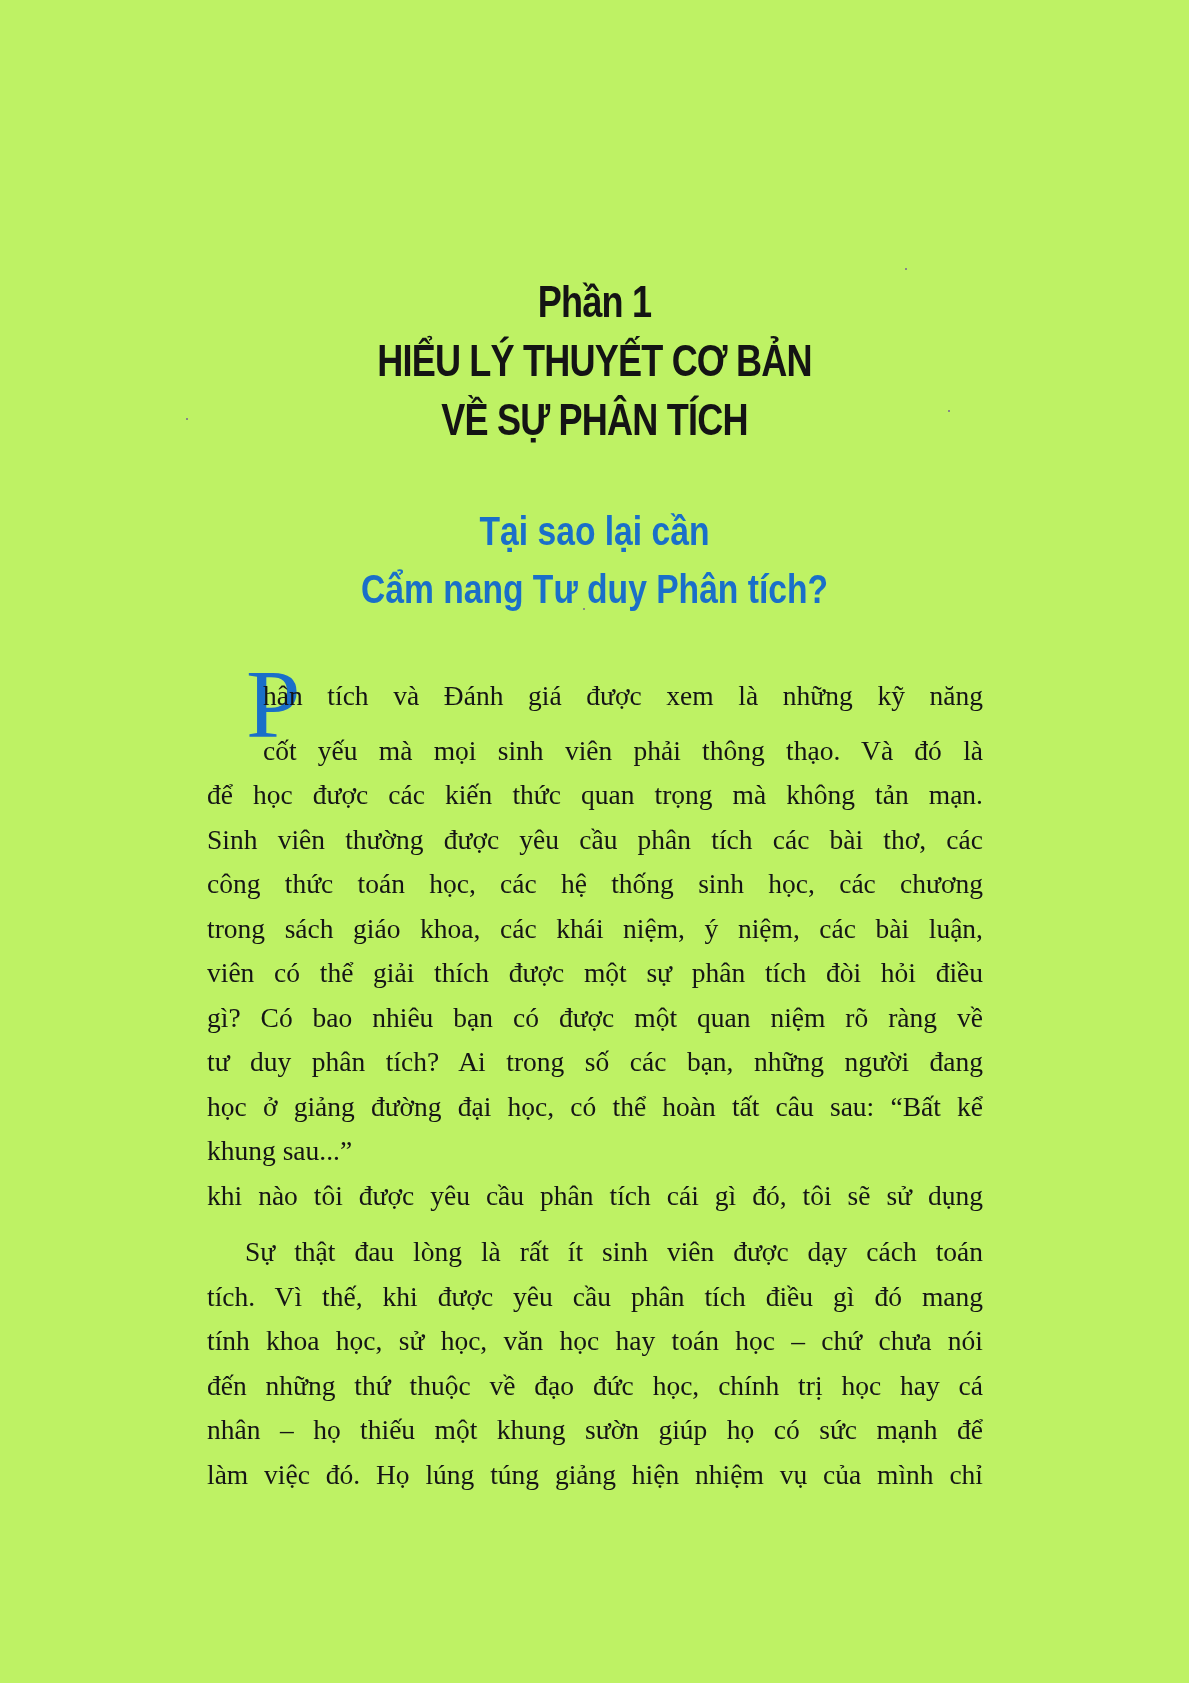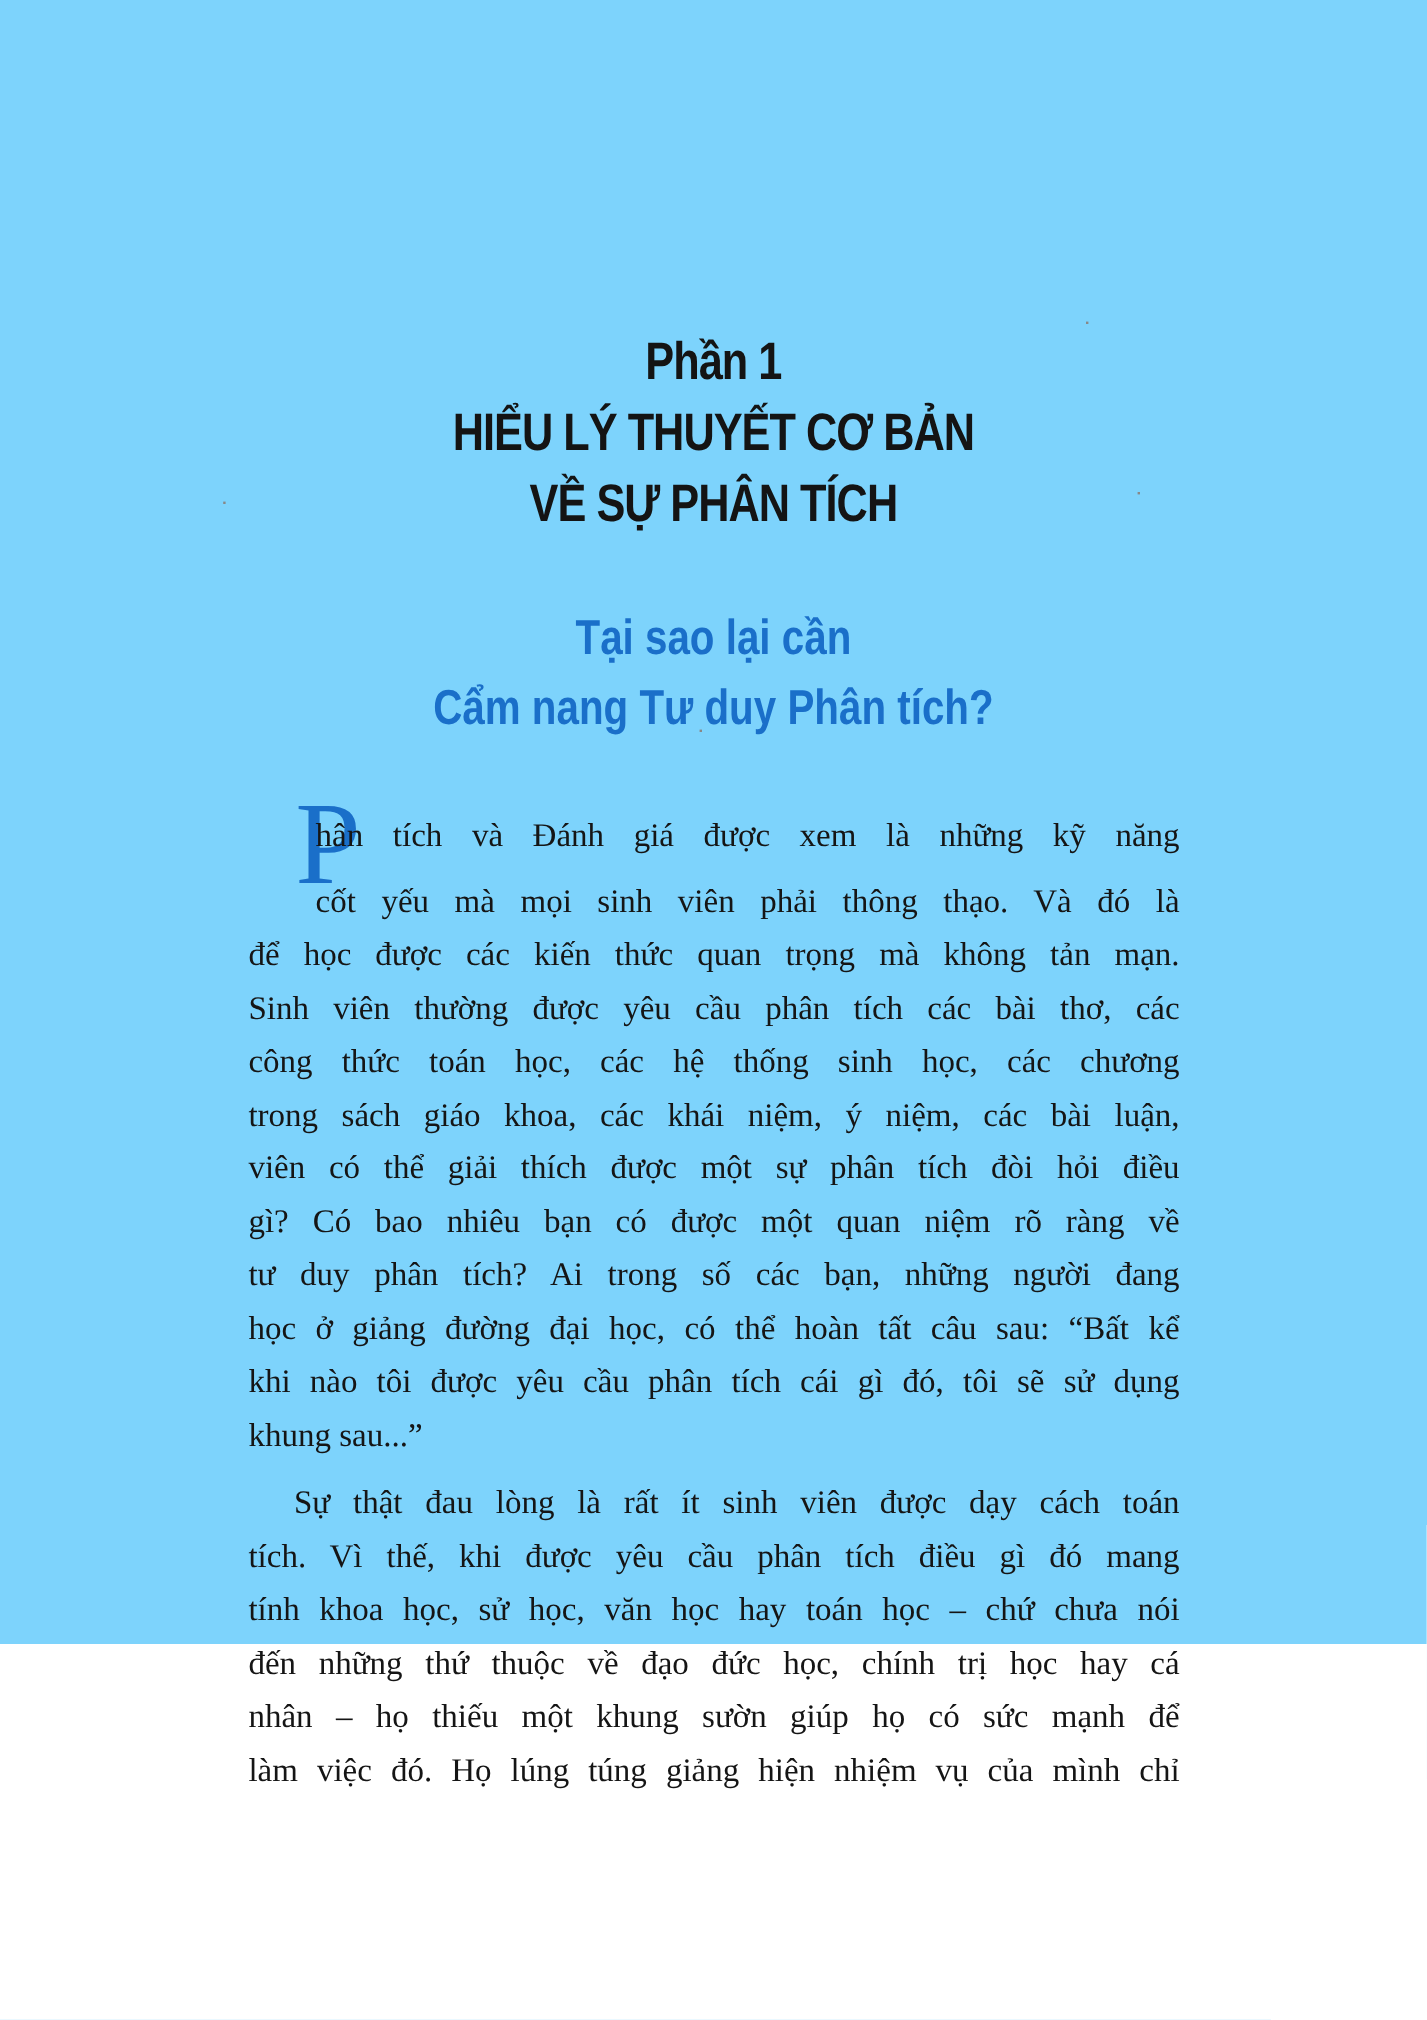--- a/index.html
+++ b/index.html
@@ -10,22 +10,22 @@
     body {
       width: 1189px;
       height: 1683px;
       position: relative;
       overflow: hidden;
     }
     .page {
       position: absolute;
       left: 0; top: 0;
       width: 1189px;
-      height: 1370px;
-      background: #7dd3fc;
+      height: 1683px;
+      background: #bef264;
     }
     .part-heading {
       position: absolute;
       left: 0;
       width: 1189px;
       top: 272px;
       text-align: center;
       font-family: "Liberation Sans", sans-serif;
       font-weight: bold;
       color: #141414;
@@ -131,22 +131,22 @@
       <span class="line dropcap-line">hân tích và Đánh giá được xem là những kỹ năng</span>
       <span class="line dropcap-line">cốt yếu mà mọi sinh viên phải thông thạo. Và đó là</span>
       <span class="line">để học được các kiến thức quan trọng mà không tản mạn.</span>
       <span class="line">Sinh viên thường được yêu cầu phân tích các bài thơ, các</span>
       <span class="line">công thức toán học, các hệ thống sinh học, các chương</span>
       <span class="line">trong sách giáo khoa, các khái niệm, ý niệm, các bài luận,</span>
       <span class="line">viên có thể giải thích được một sự phân tích đòi hỏi điều</span>
       <span class="line">gì? Có bao nhiêu bạn có được một quan niệm rõ ràng về</span>
       <span class="line">tư duy phân tích? Ai trong số các bạn, những người đang</span>
       <span class="line">học ở giảng đường đại học, có thể hoàn tất câu sau: “Bất kể</span>
+      <span class="line last">khung sau...”</span>
       <span class="line">khi nào tôi được yêu cầu phân tích cái gì đó, tôi sẽ sử dụng</span>
-      <span class="line last">khung sau...”</span>
     </p>
     <p class="para2">
       <span class="line indent">Sự thật đau lòng là rất ít sinh viên được dạy cách toán</span>
       <span class="line">tích. Vì thế, khi được yêu cầu phân tích điều gì đó mang</span>
       <span class="line">tính khoa học, sử học, văn học hay toán học – chứ chưa nói</span>
       <span class="line">đến những thứ thuộc về đạo đức học, chính trị học hay cá</span>
       <span class="line">nhân – họ thiếu một khung sườn giúp họ có sức mạnh để</span>
       <span class="line">làm việc đó. Họ lúng túng giảng hiện nhiệm vụ của mình chỉ</span>
     </p>
   </div>

